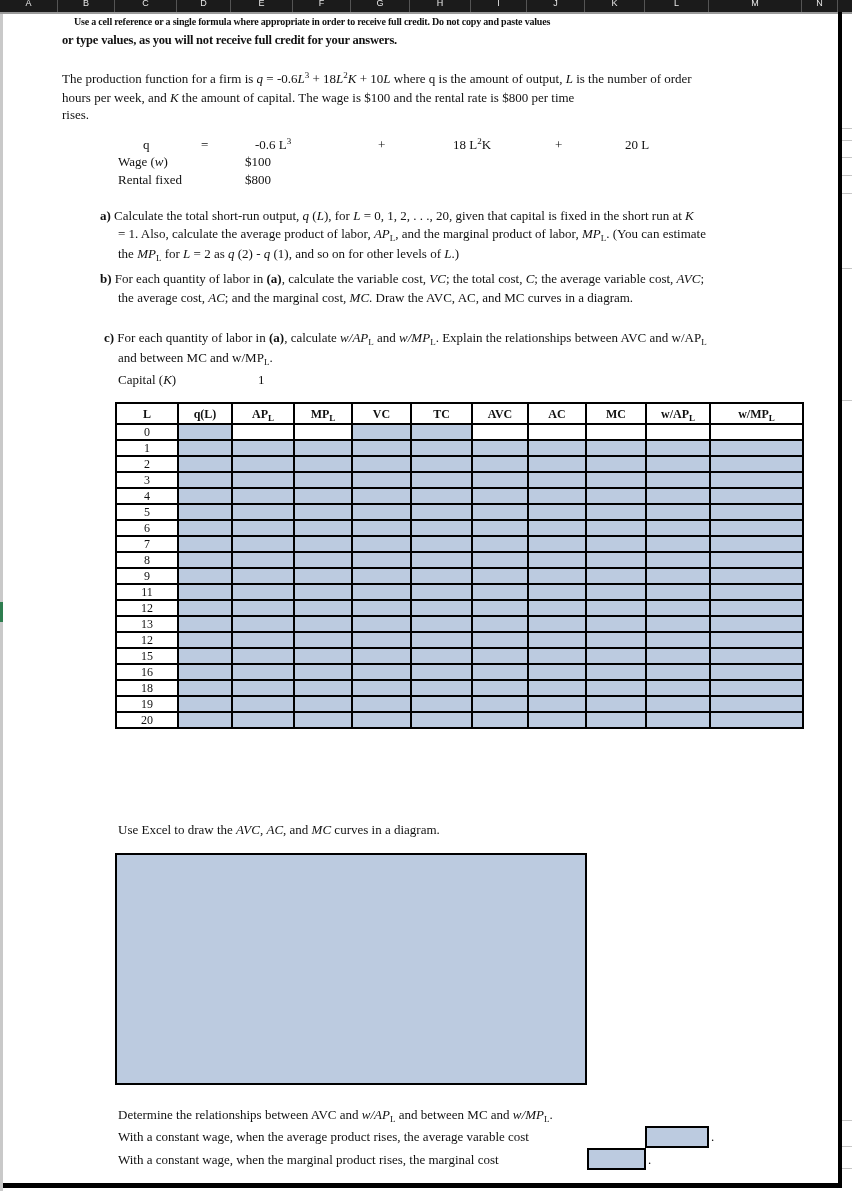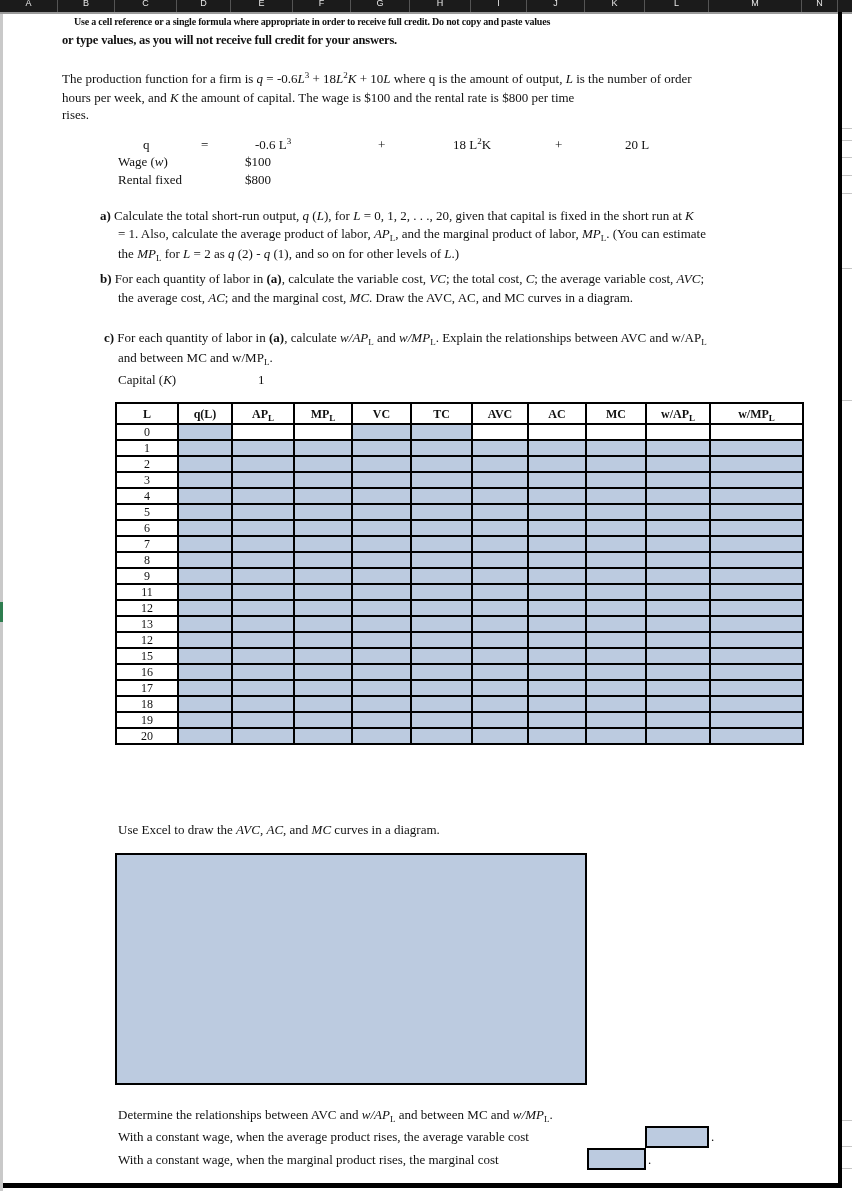--- a/index.html
+++ b/index.html
@@ -361,33 +361,20 @@
         <td class="in"></td>
         <td class="in"></td>
         <td class="in"></td>
         <td class="in"></td>
         <td class="in"></td>
         <td class="in"></td>
         <td class="in"></td>
         <td class="in"></td>
       </tr>
       <tr>
-        <td class="lv">17</td>
-        <td class="in"></td>
-        <td class="in"></td>
-        <td class="in"></td>
-        <td class="in"></td>
-        <td class="in"></td>
-        <td class="in"></td>
-        <td class="in"></td>
-        <td class="in"></td>
-        <td class="in"></td>
-        <td class="in"></td>
-      </tr>
-      <tr>
         <td class="lv">18</td>
         <td class="in"></td>
         <td class="in"></td>
         <td class="in"></td>
         <td class="in"></td>
         <td class="in"></td>
         <td class="in"></td>
         <td class="in"></td>
         <td class="in"></td>
         <td class="in"></td>

